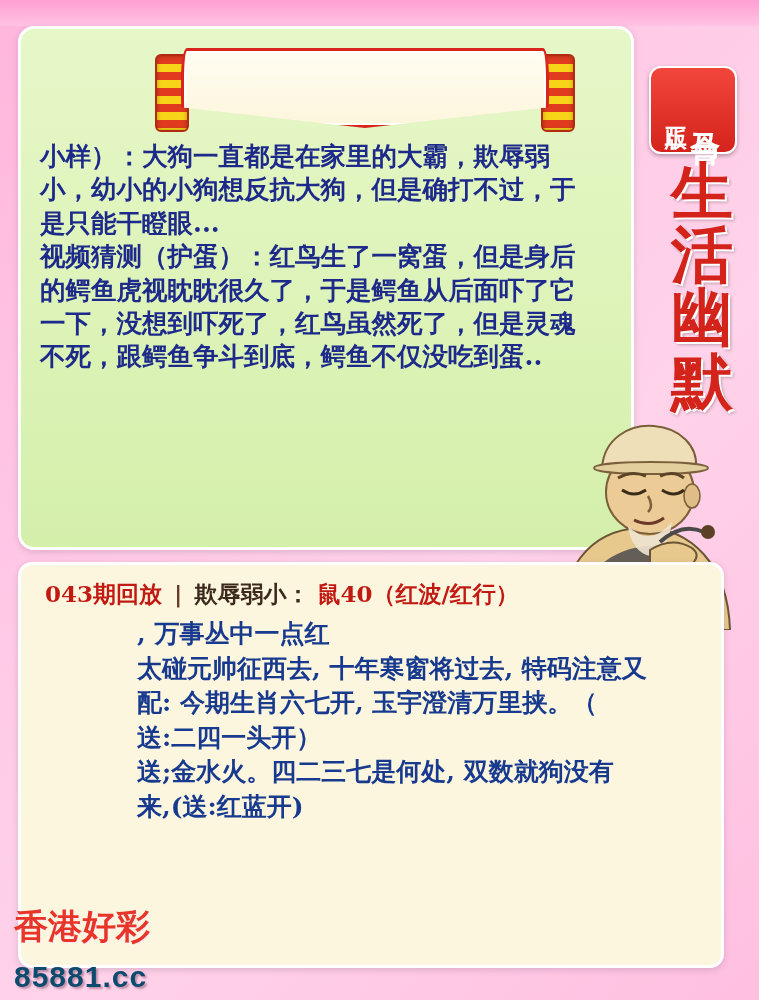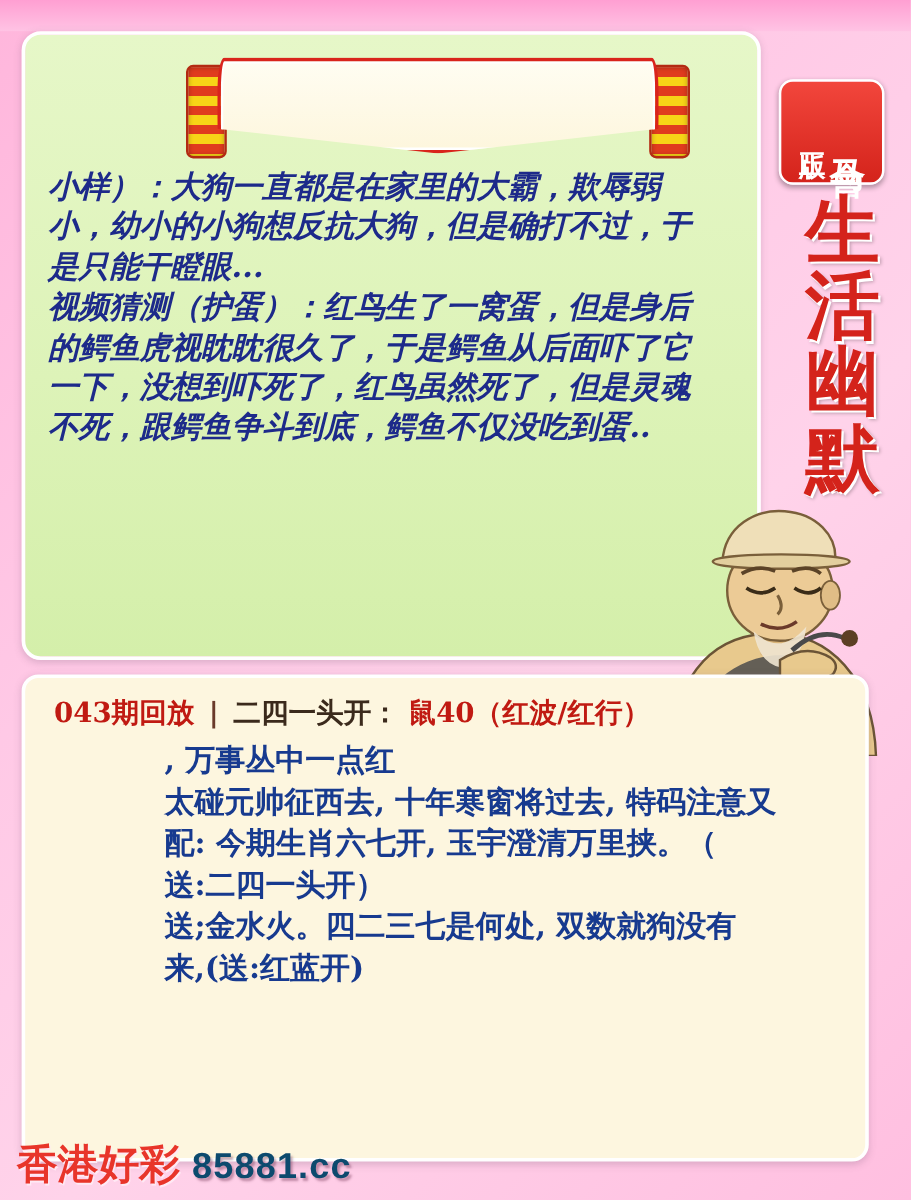--- a/index.html
+++ b/index.html
@@ -91,21 +91,21 @@
     left: 40px;
     top: 140px;
     width: 560px;
     font-family: "DejaVu Serif", serif;
     font-size: 25.5px;
     line-height: 1.31;
     color: #1d2a8a;
     font-weight: bold;
     letter-spacing: 0px;
   }
-  .green-text p { margin: 0; font-style: italic; }
+  .green-text p { margin: 0; }
 
   
   .stamp {
     position: absolute;
     right: 22px;
     top: 66px;
     width: 88px;
     height: 88px;
     background: linear-gradient(180deg, #f2463c, #d4231b);
     border-radius: 12px;
@@ -196,20 +196,21 @@
 
   
   .watermark {
     position: absolute;
     left: 14px;
     bottom: 6px;
     display: flex;
     align-items: baseline;
     gap: 10px;
     z-index: 10;
+    flex-direction: column;
   }
   .watermark .cn {
     font-family: "DejaVu Serif", serif;
     font-weight: bold;
     font-size: 34px;
     color: #e8352a;
     text-shadow: 1px 1px 0 #ffe9f4;
   }
   .watermark .url {
     font-family: "Liberation Sans", sans-serif;
@@ -285,21 +286,21 @@
     <path d="M118 170 q22 -14 42 -2 q8 6 2 14 q-20 12 -44 2 Z" fill="#e8c98d" stroke="#6b5436" stroke-width="2"></path>
     <path d="M128 162 q22 -20 44 -10" stroke="#4a4a4a" stroke-width="4" fill="none"></path>
     <circle cx="176" cy="152" r="7" fill="#5c4024"></circle>
   </svg>
 </div>
 
 <div class="cream-panel">
   <div class="cream-header">
     <span>043期回放</span>
     <span class="sep">|</span>
-    <span class="dark">二四一头开：</span>
+    <span class="dark">欺辱弱小：</span>
     <span>鼠40（红波/红行）</span>
   </div>
   <div class="cream-body">
     <p>, 万事丛中一点红</p>
     <p>太碰元帅征西去, 十年寒窗将过去, 特码注意又</p>
     <p>配: 今期生肖六七开, 玉宇澄清万里挟。（</p>
     <p>送:二四一头开）</p>
     <p>送;金水火。四二三七是何处, 双数就狗没有</p>
     <p>来,(送:红蓝开)</p>
   </div>

